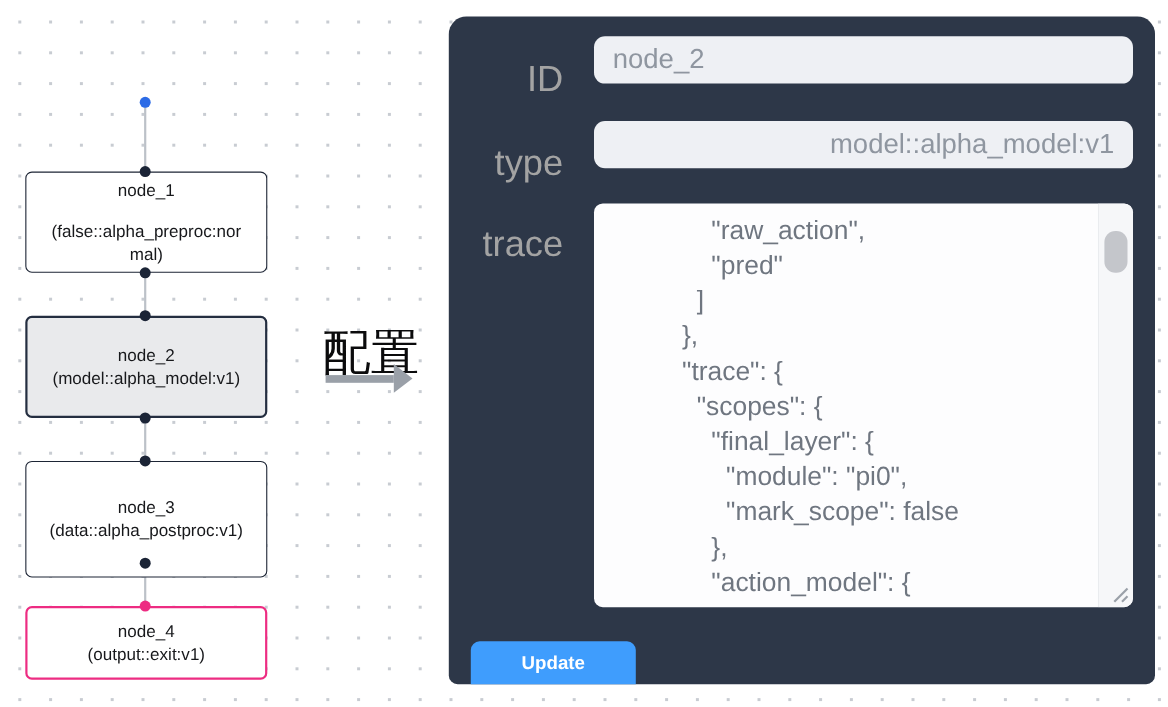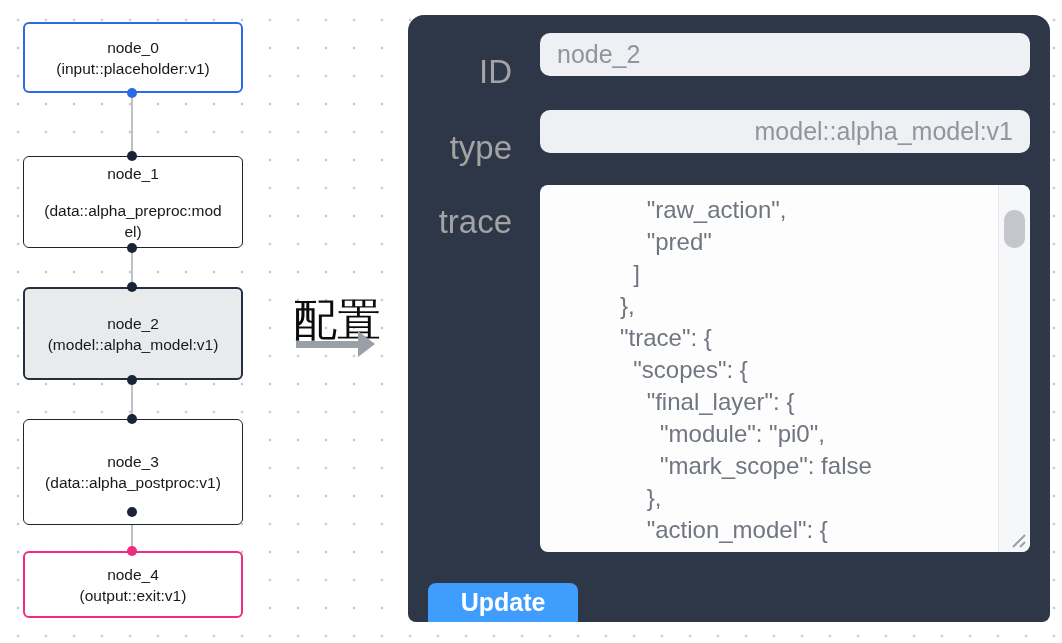--- a/index.html
+++ b/index.html
@@ -96,42 +96,38 @@
     position: absolute; left: 5px; top: 25px; width: 21px; height: 38px;
     background: #c4c6cb; border-radius: 10px;
   }
   .resize-handle {
     position: absolute; right: 3px; bottom: 3px; width: 20px; height: 20px;
   }
 
   .update-btn {
     position: absolute; left: 20px; top: 568px; width: 150px; height: 39px;
     background: var(--button_bg); border: none; border-radius: 8px 8px 0 0;
-    color: #ffffff; font-size: 25px; font-weight: bold;
+    color: #ffffff; font-size: 17px; font-weight: bold;
     font-family: "Liberation Sans", "DejaVu Sans", sans-serif;
     cursor: pointer;
   }
 </style>
 </head>
 <body>
 
 <div class="canvas">
 
   <div class="edge" style="top:93px;height:63px"></div>
   <div class="edge" style="top:248px;height:39px"></div>
   <div class="edge" style="top:380px;height:39px"></div>
   <div class="edge" style="top:512px;height:39px"></div>
 
-  <div class="node" id="node0">
-    <span class="tline">node_0</span>
-    <span class="tline">(input::placeholder:v1)</span>
-  </div>
   <div class="node" id="node1">
     <span class="tline">node_1</span>
-    <span class="tline">(data::alpha_preproc:model)</span>
+    <span class="tline">(false::alpha_preproc:normal)</span>
   </div>
   <div class="node" id="node2">
     <span class="tline">node_2</span>
     <span class="tline">(model::alpha_model:v1)</span>
   </div>
   <div class="node" id="node3">
     <span class="tline">node_3</span>
     <span class="tline">(data::alpha_postproc:v1)</span>
   </div>
   <div class="node" id="node4">

